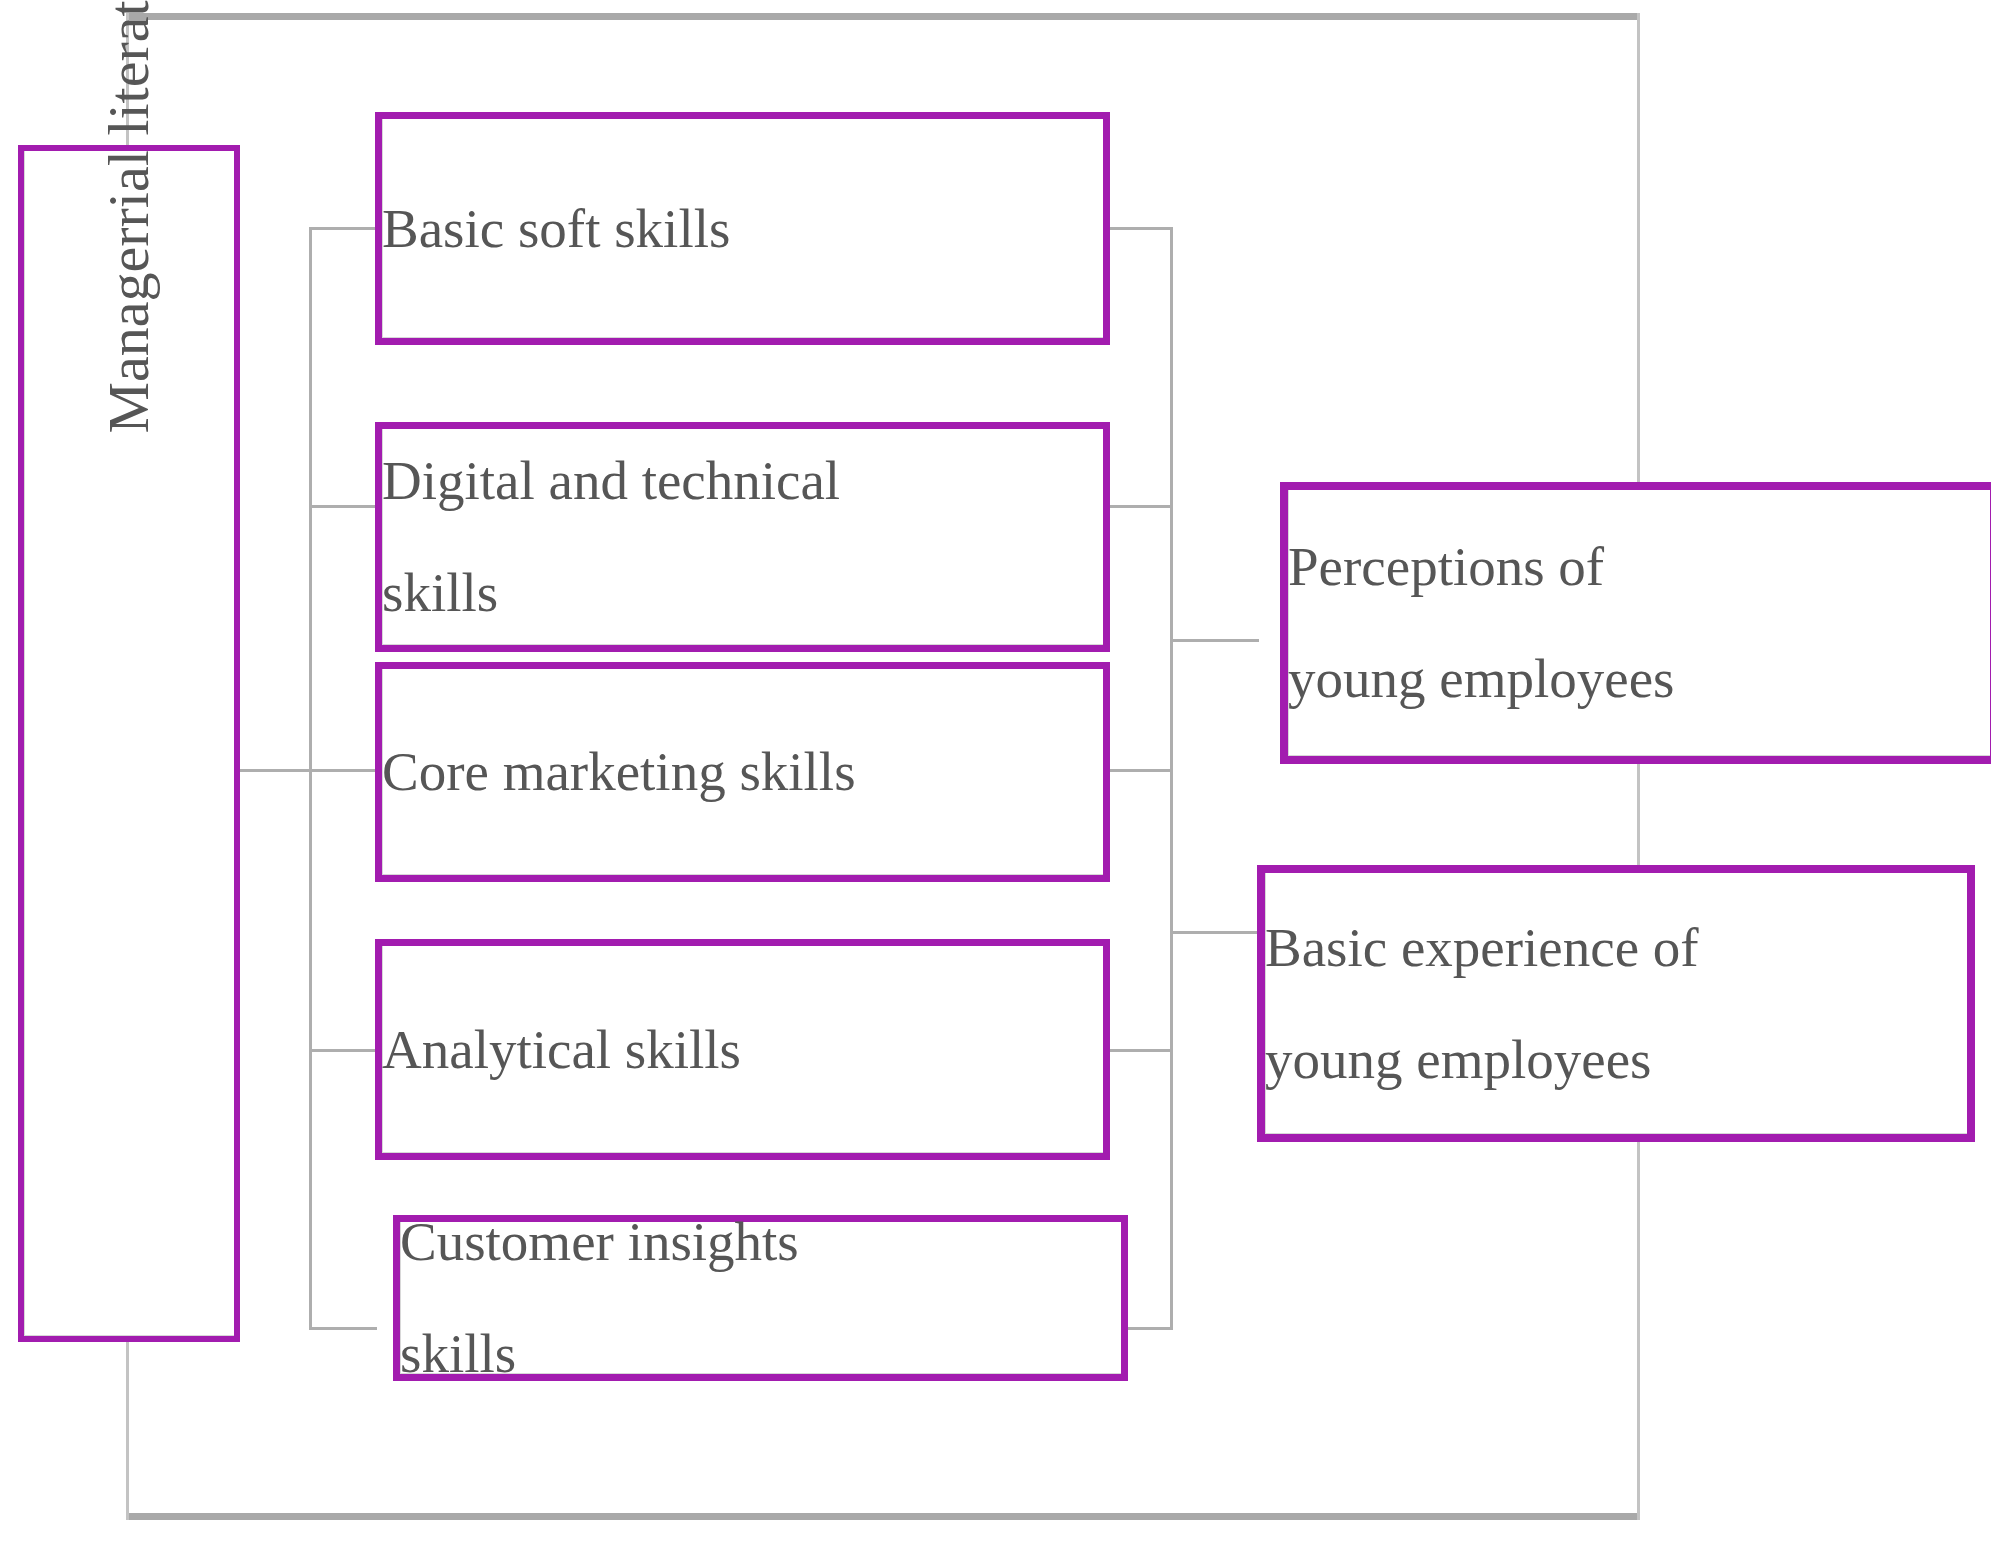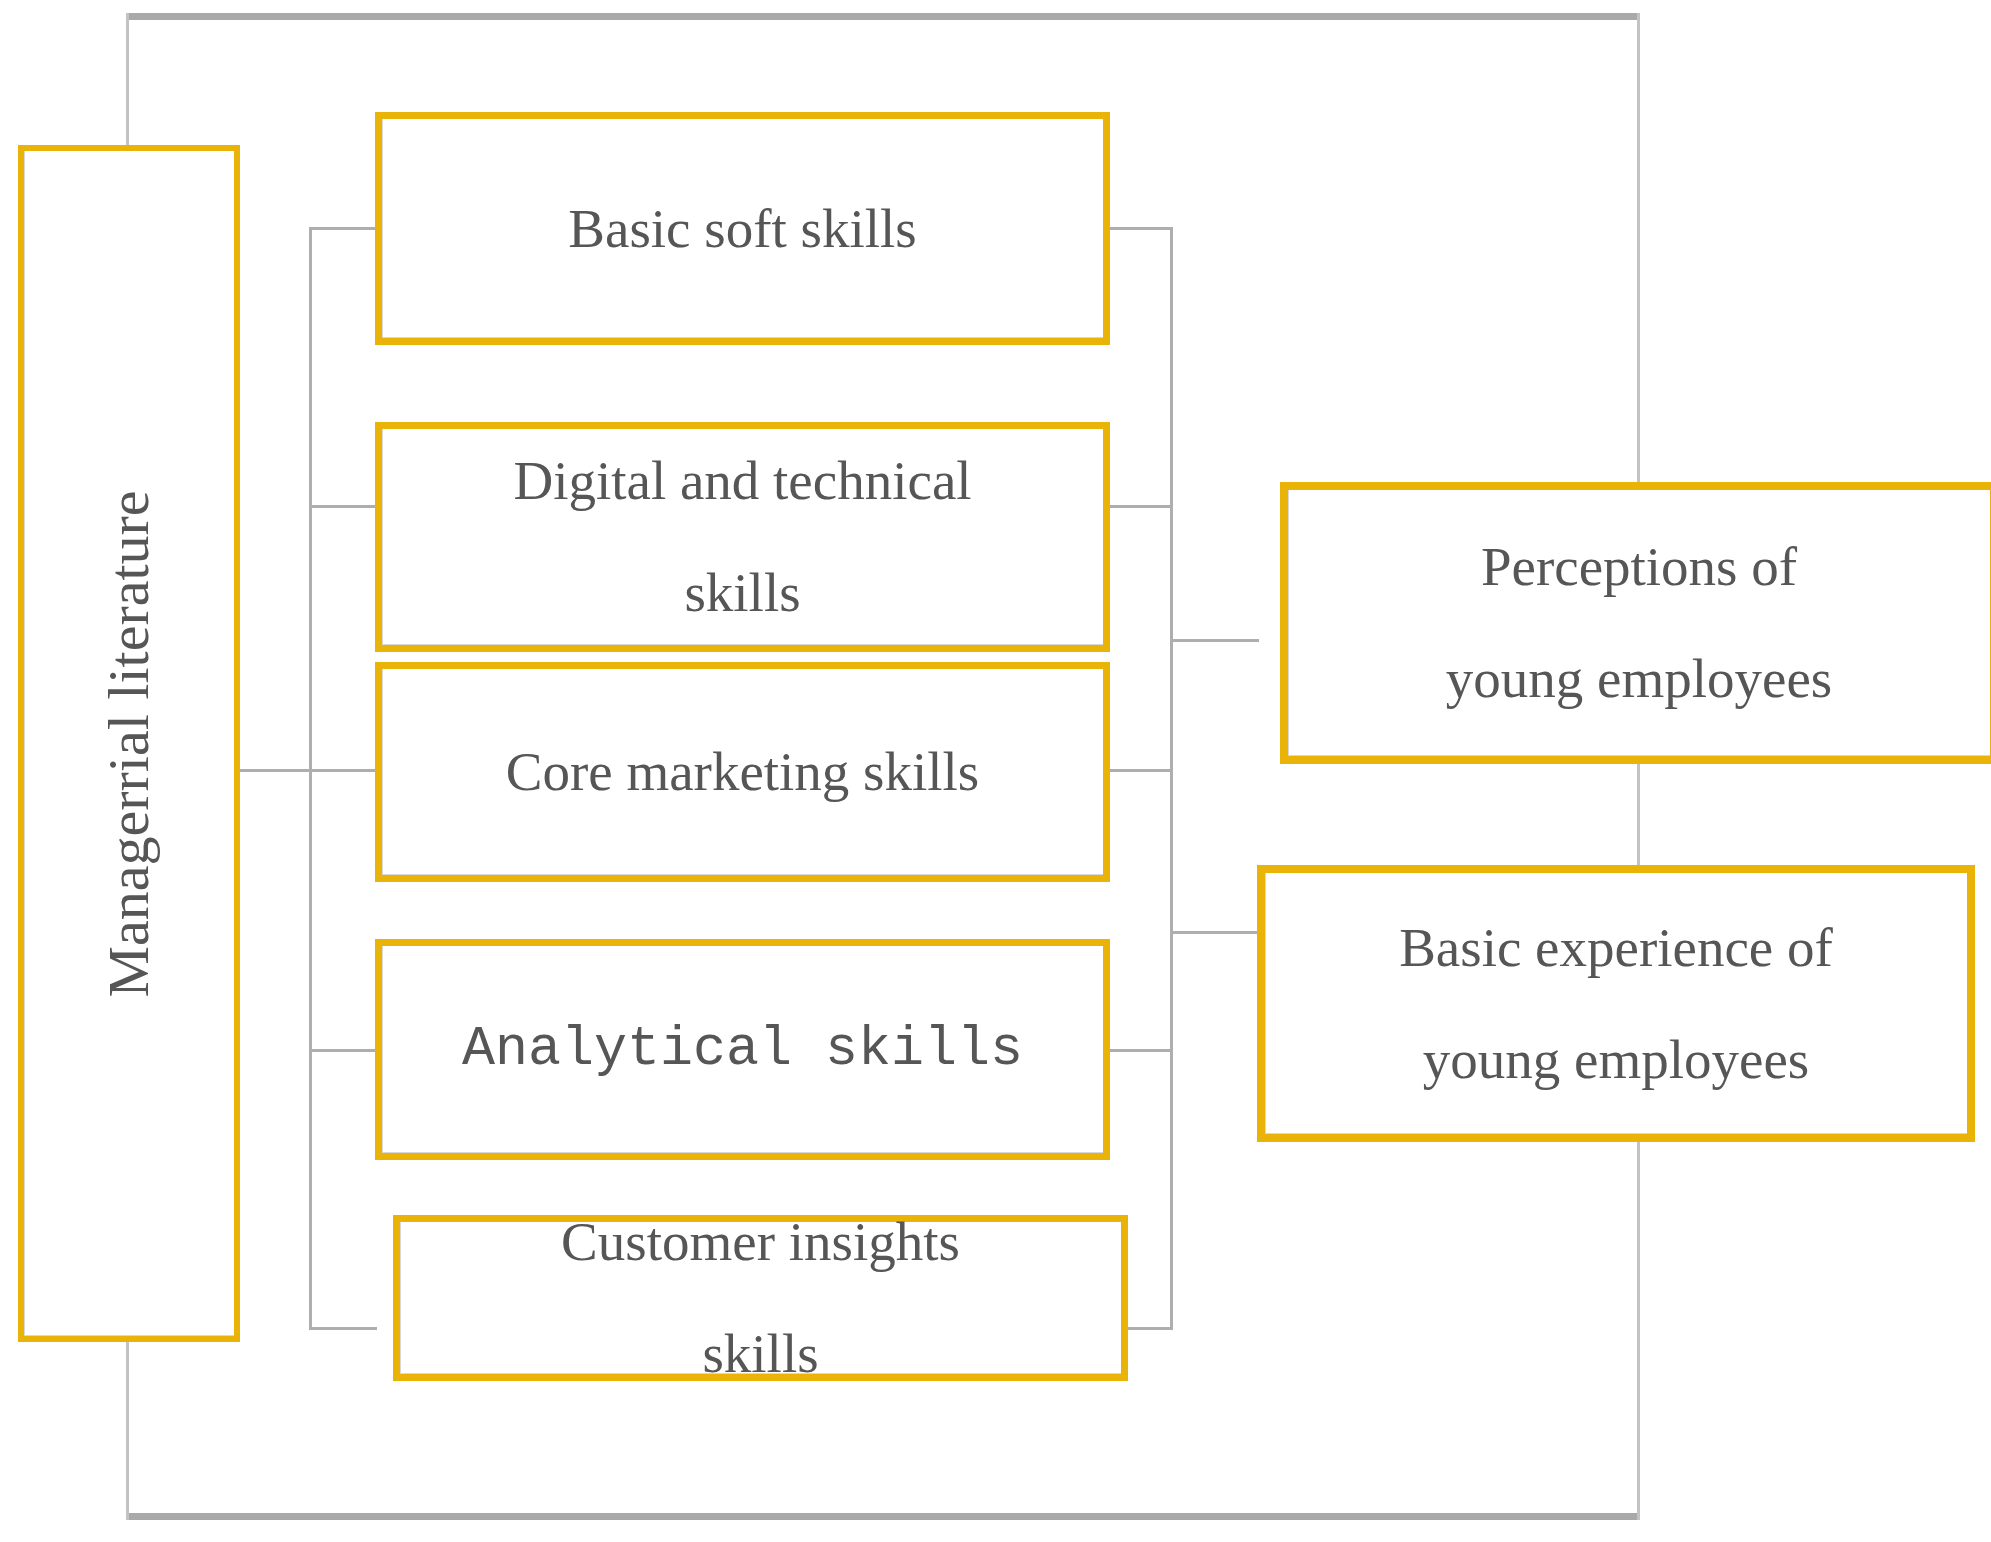--- a/index.html
+++ b/index.html
@@ -33,24 +33,24 @@
   #stub-l4,#stub-r4{top:1049px;}
   #stub-l5,#stub-r5{top:1327px;}
   #link-managerial{left:238px;top:769px;width:139px;height:3px;}
   #link-perceptions{left:1170px;top:639px;width:89px;height:3px;}
   #link-work{left:1170px;top:931px;width:89px;height:3px;}
 
   
   .box{
     position:absolute;z-index:2;
     background:#ffffff;
-    border:7px solid #eab308;
+    border:7px solid #a21caf;
     box-sizing:border-box;
     display:flex;flex-direction:column;
-    align-items:center;justify-content:center;
+    align-items:flex-start;justify-content:center;
     text-align:center;
     color:#565656;
     font-size:55px;
     line-height:112px;
     box-shadow:inset 1px -1px 0 #d8d8d8;
   }
   .box span{display:block;white-space:nowrap;}
 
   #box-source{
     left:18px;top:145px;width:222px;height:1197px;
@@ -61,21 +61,21 @@
   #box-source .vtext{
     flex:none;
     transform:rotate(-90deg);
     white-space:nowrap;
     line-height:1;
   }
   .skill{left:375px;width:735px;}
   #box-skill-1{top:112px;height:233px;}
   #box-skill-2{top:391px;height:230px;margin-top:31px;}
   #box-skill-3{top:662px;height:220px;}
-  #box-skill-4{top:939px;height:221px;font-family:Liberation Mono, monospace;}
+  #box-skill-4{top:939px;height:221px;}
   #box-skill-5{top:1215px;height:166px;margin-left:18px;}
 
   .outcome{left:1257px;width:718px;border-width:8px;}
   #box-outcome-1{top:482px;height:282px;margin-left:23px;}
   #box-outcome-2{top:865px;height:277px;}
 </style>
 </head>
 <body>
 
 <div id="canvas">

